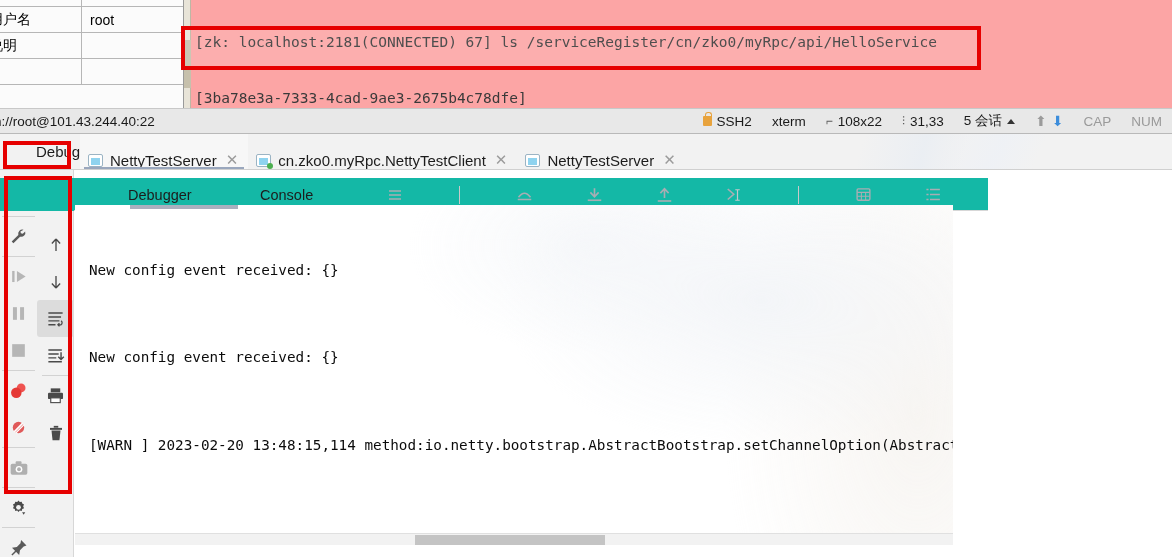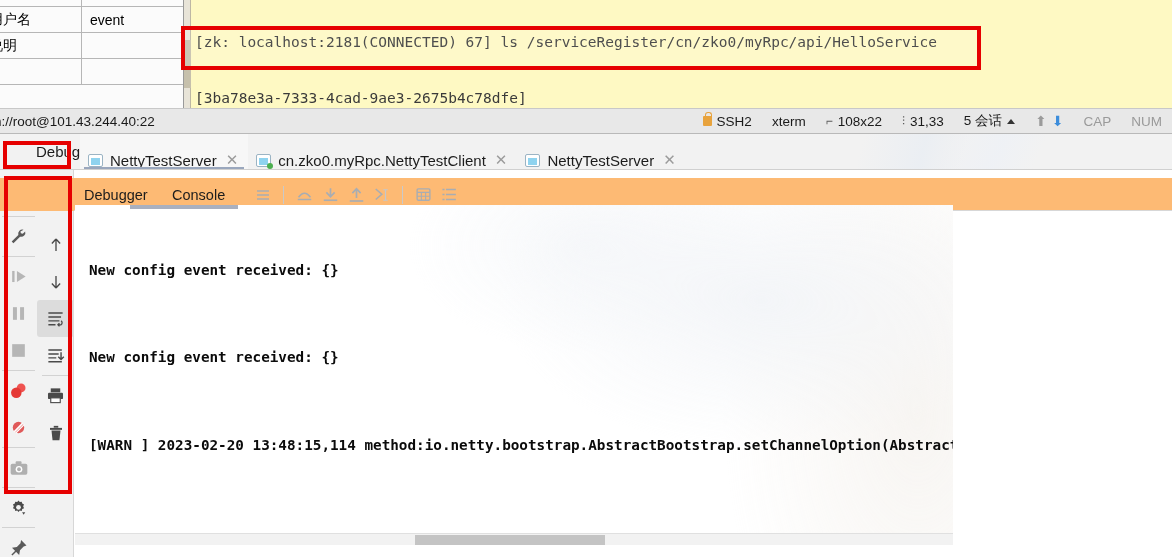--- a/index.html
+++ b/index.html
@@ -65,21 +65,21 @@
     font-size: 14px;
     color: #000;
     white-space: nowrap;
   }
 
   .terminal {
     position: absolute;
     left: 184px; top: 0;
     width: 988px;
     height: 108px;
-    background: #fef9c3;
+    background: #fca5a5;
     overflow: hidden;
   }
   .term-scrollbar {
     position: absolute;
     left: 0; top: 0;
     width: 7px; height: 108px;
     background: #e8e4d8;
     border-right: 1px solid #bdb7a4;
   }
   .term-scrollbar .thumb {
@@ -250,24 +250,25 @@
     background:
       linear-gradient(105deg, rgba(255,255,255,0) 40%, rgba(234,238,243,.9) 52%, rgba(255,255,255,0) 60%),
       linear-gradient(115deg, rgba(255,255,255,0) 55%, rgba(238,241,246,.85) 66%, rgba(255,255,255,0) 74%);
     pointer-events: none;
   }
 
   
   .debug-toolbar {
     position: absolute;
     left: 0; top: 178px;
-    width: 1172px; height: 33px;
-    background: #fdba74;
-    display: flex;
-    align-items: center;
+    width: 988px; height: 33px;
+    background: #14b8a6;
+    display: flex;
+    align-items: center;
+    gap: 44px;
   }
   .debug-toolbar::after {
     content: "";
     position: absolute;
     left: 74px; right: 0; bottom: 0; height: 1px;
     background: #d7d7d7;
   }
   .tb-text {
     font-size: 14.5px;
     color: #1c1c1c;
@@ -336,21 +337,20 @@
   }
 
   
   .console {
     position: absolute;
     left: 75px; top: 205px;
     width: 878px;
     height: 340px;
     background: #ffffff;
     overflow: hidden;
-    font-weight: bold;
   }
   .console-watermark {
     position: absolute;
     left: 0; top: 0; right: 0; bottom: 0;
     pointer-events: none;
     opacity: 0.45;
     background:
       radial-gradient(ellipse 420px 240px at 78% 28%, rgba(226,231,238,.9) 0%, rgba(255,255,255,0) 62%),
       radial-gradient(ellipse 300px 520px at 96% 62%, rgba(232,225,216,.75) 0%, rgba(255,255,255,0) 65%),
       radial-gradient(ellipse 260px 160px at 58% 12%, rgba(228,233,240,.7) 0%, rgba(255,255,255,0) 68%);
@@ -396,21 +396,21 @@
       <div class="prop-row">
         <div class="prop-label">
             <span></span>
           </div>
         <div class="prop-value"></div>
       </div>
       <div class="prop-row">
         <div class="prop-label">
             <span>用户名</span>
           </div>
-        <div class="prop-value">event</div>
+        <div class="prop-value">root</div>
       </div>
       <div class="prop-row">
         <div class="prop-label">
             <span>说明</span>
           </div>
         <div class="prop-value"></div>
       </div>
       <div class="prop-row">
         <div class="prop-label">
             <span></span>

